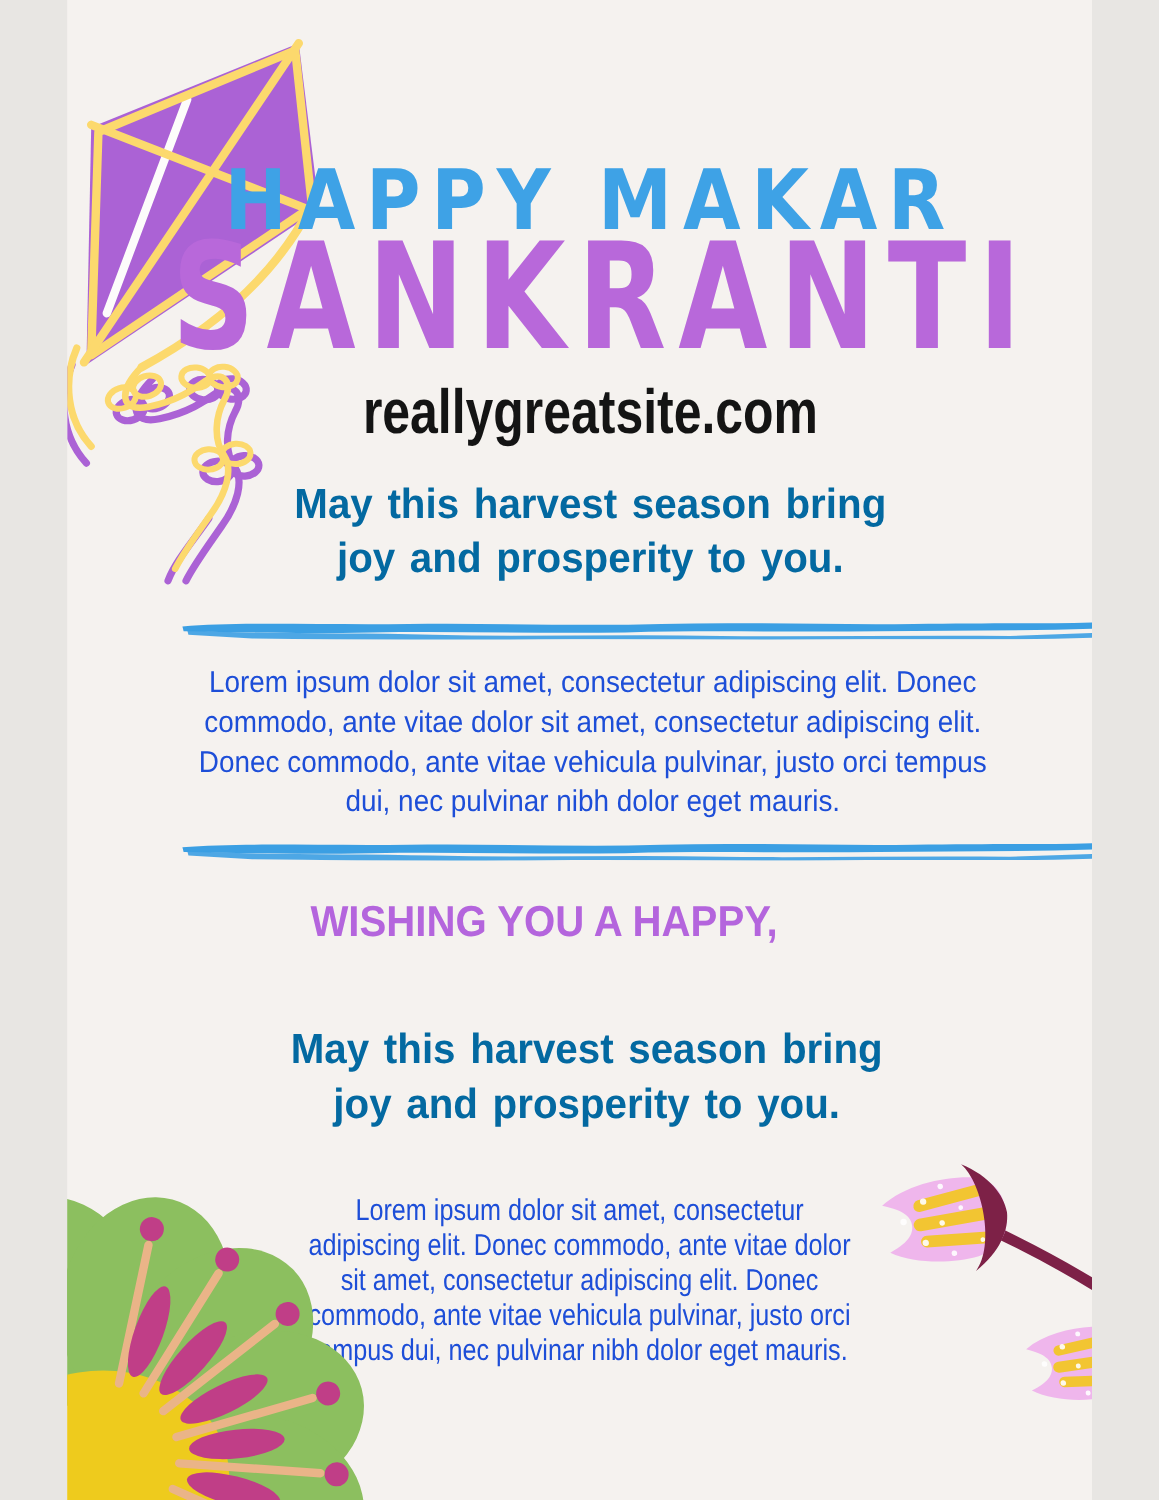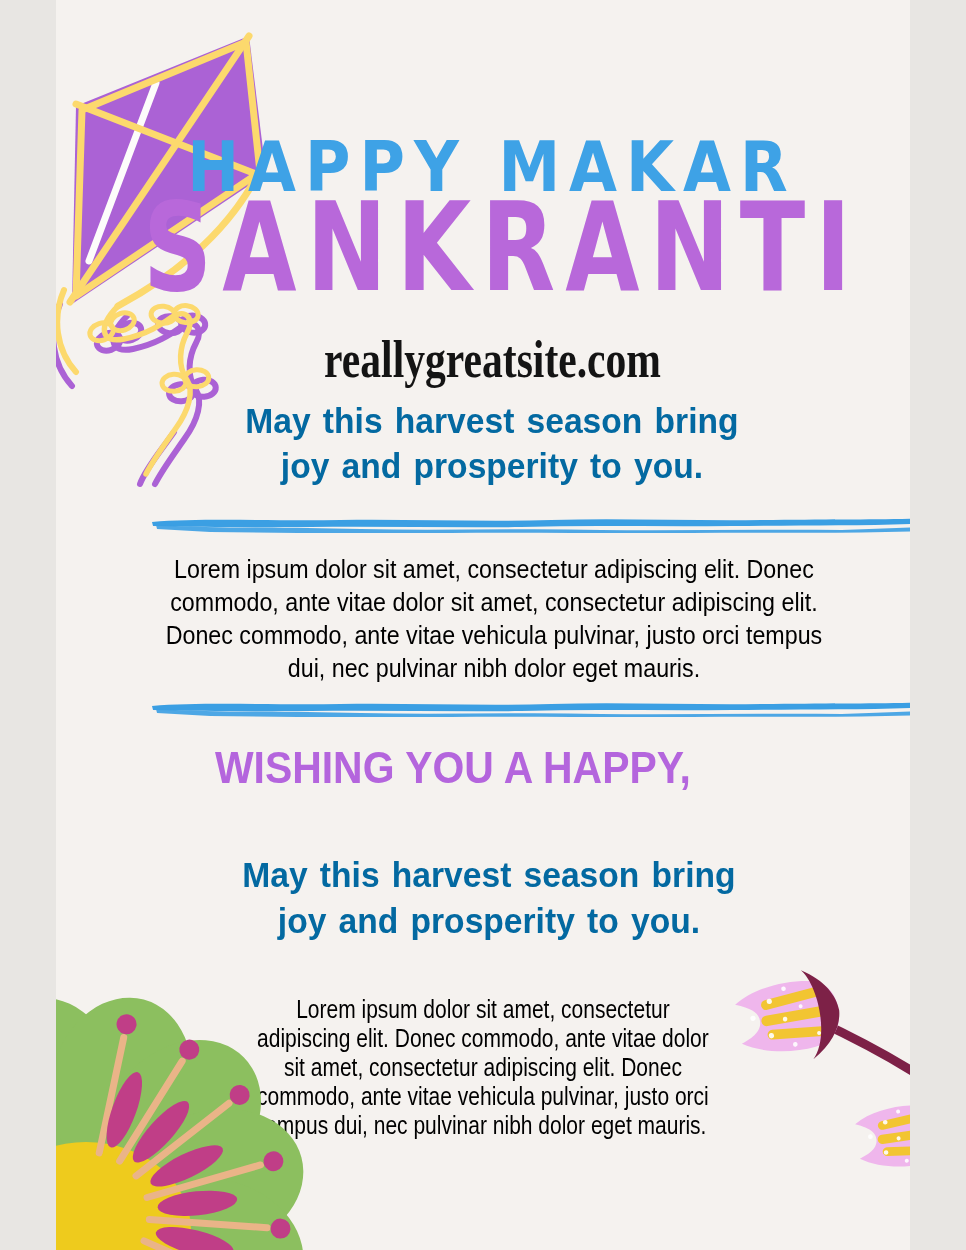--- a/index.html
+++ b/index.html
@@ -16,41 +16,41 @@
     display:inline-block;transform:scaleY(1.12);transform-origin:top center;
     font-family:"DejaVu Sans",sans-serif;font-weight:bold;
     font-size:62px;letter-spacing:9px;color:#3ea2e6;line-height:70px;
   }
   .title2{top:184px;padding-left:38px;}
   .title2 span{
     display:inline-block;transform:scaleY(1.28);transform-origin:top center;
     font-family:"DejaVu Sans",sans-serif;font-weight:bold;
     font-size:96px;letter-spacing:10px;color:#b868da;line-height:100px;
   }
-  .website{top:332px;padding-left:19px;font-family:Liberation Serif, serif;}
+  .website{top:316px;padding-left:19px;}
   .website span{
     display:inline-block;transform:scaleX(0.8);transform-origin:center;
     font-weight:bold;font-size:52px;letter-spacing:0px;color:#141414;line-height:56px;
   }
   .tagline{font-weight:bold;color:#0369a1;font-size:35px;line-height:45px;word-spacing:3px;}
   .tagline1{top:398px;padding-left:18px;}
   .tagline2{top:852px;padding-left:12px;line-height:46px;}
   .tagline .inner{display:inline-block;transform:scaleX(0.96);transform-origin:center;}
 
   .divider{position:absolute;left:94px;width:782px;height:22px;}
   .divider1{top:511px;}
   .divider2{top:695px;}
 
-  .para{color:#000000;font-size:25px;text-decoration:underline;}
+  .para{color:#1d4ed8;font-size:25px;text-decoration:underline;}
   .para1{top:553px;padding-left:22px;line-height:33px;}
   .para1 .inner{display:inline-block;transform:scaleX(0.93);transform-origin:center;}
   .para2{top:995px;line-height:29px;}
   .para2 .inner{display:inline-block;transform:scaleX(0.84);transform-origin:center;}
 
-  .heading{top:744px;right:60px;font-weight:bold;color:#b465dd;font-size:44px;line-height:47px;}
+  .heading{top:744px;right:60px;font-weight:bold;color:#b465dd;font-size:36px;line-height:47px;}
   .heading div span{display:inline-block;transform:scaleX(0.93);transform-origin:center;white-space:nowrap;}
 
   .kite{position:absolute;left:0;top:28px;width:230px;height:462px;}
   .flower-left{position:absolute;left:-210px;top:975px;width:480px;height:480px;}
   .flowers-right{position:absolute;left:640px;top:950px;width:326px;height:300px;}
 </style>
 </head>
 <body>
 
 <div class="poster">

